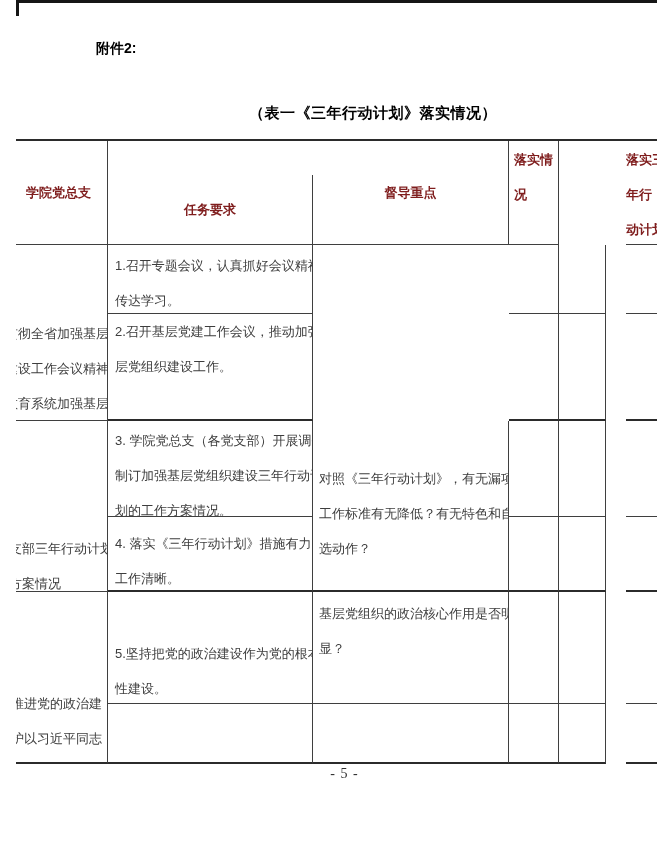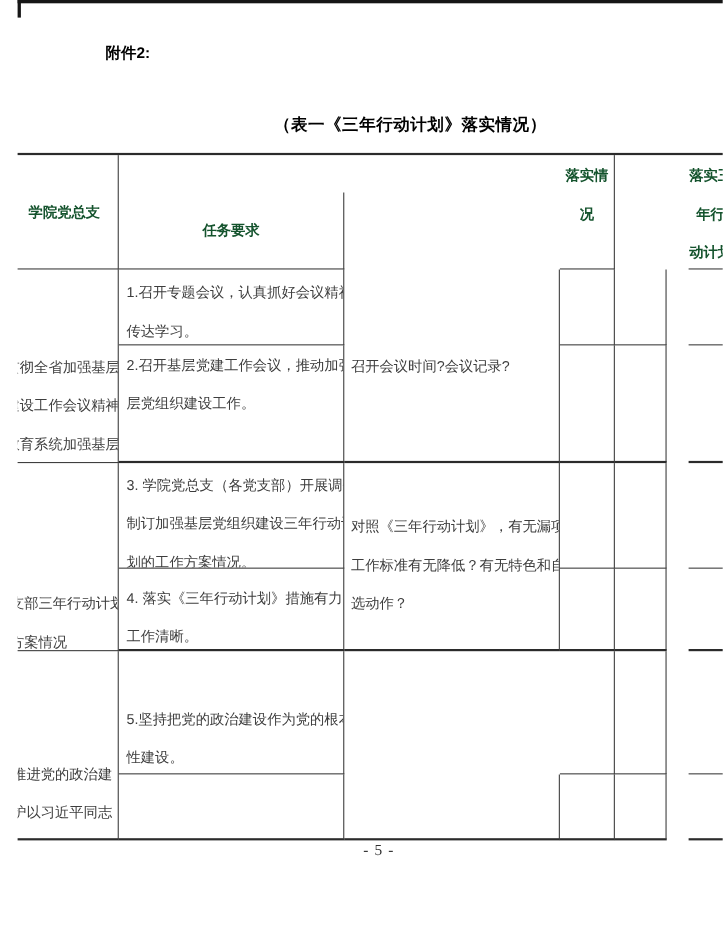--- a/index.html
+++ b/index.html
@@ -36,22 +36,22 @@
     border-bottom:1px solid #3f3f3f;
     overflow:hidden;
     font-size:13px;
     line-height:35px;
     color:#3d3d3d;
     white-space:pre;
   }
   .thickb{border-bottom:2px solid #2b2b2b;}
   .thickr{border-right:2px solid #2b2b2b;margin-left:20px;}
 
-  .hdr{font-weight:700;color:#14532d;display:flex;align-items:center;justify-content:center;
-       text-align:center;white-space:pre-line;}
+  .hdr{font-weight:700;color:#7f1d1d;display:flex;align-items:center;justify-content:center;
+       white-space:pre-line;}
   .hdr-top{align-items:flex-start;padding-top:1px;}
 
   .c-project{display:block;}
   .p-pad1{padding-top:1px;}
   .p-pad2{padding-top:40px;}
   .p-pad3{padding-top:24px;}
   .off6{display:inline-block;margin-left:-6px;}
   .off11{display:block;margin-left:-11px;}
   .off7{display:block;margin-left:-7px;}
   .off5{display:block;margin-left:-5px;}
@@ -80,20 +80,21 @@
 
   <div class="attachment">附件2:</div>
   <div class="doc-subtitle">（表一《三年行动计划》落实情况）</div>
 
   <div class="tbl">
 
     <div class="cell hdr" style="grid-column:1;grid-row:1;">
       <span class="off6">学院党总支</span>
     </div>
     <div class="cell hdr" style="grid-column:2;grid-row:1;margin-top:34px;">任务要求</div>
+    <div class="cell hdr" style="grid-column:3;grid-row:1;">督导重点</div>
     <div class="cell hdr hdr-top" style="grid-column:4;grid-row:1;">落实情
 况</div>
     <div class="cell hdr hdr-top thickr" style="grid-column:6;grid-row:1;">落实三年行
 动计划困难
 问题</div>
 
     <div class="cell c-project p-pad1" style="grid-column:1;grid-row:2 / span 2;">
       <span class="off11">贯彻全省加强基层
 建设工作会议精神
 教育系统加强基层
@@ -116,24 +117,25 @@
 层党组织建设工作。</div>
     <div class="cell c-task t-pad-b" style="grid-column:2;grid-row:4;">3. 学院党总支（各党支部）开展调研，
 制订加强基层党组织建设三年行动计
 划的工作方案情况。</div>
     <div class="cell c-task t-pad-c thickb" style="grid-column:2;grid-row:5;">4. 落实《三年行动计划》措施有力，
 工作清晰。</div>
     <div class="cell c-task t-pad-d" style="grid-column:2;grid-row:6;">5.坚持把党的政治建设作为党的根本
 性建设。</div>
     <div class="cell c-task thickb" style="grid-column:2;grid-row:7;"></div>
 
-    <div class="cell c-focus f-center thickb" style="grid-column:3;grid-row:2 / span 2;">召开会议时间?会议记录?</div>
     <div class="cell c-focus f-pad-a thickb" style="grid-column:3;grid-row:4 / span 2;">对照《三年行动计划》，有无漏项？
 工作标准有无降低？有无特色和自
 选动作？</div>
+    <div class="cell c-focus f-pad-b" style="grid-column:3;grid-row:6;">基层党组织的政治核心作用是否明
+显？</div>
     <div class="cell c-focus thickb" style="grid-column:3;grid-row:7;"></div>
 
     <div class="cell" style="grid-column:4;grid-row:2;"></div>
     <div class="cell thickb" style="grid-column:4;grid-row:3;"></div>
     <div class="cell" style="grid-column:4;grid-row:4;"></div>
     <div class="cell thickb" style="grid-column:4;grid-row:5;"></div>
     <div class="cell" style="grid-column:4;grid-row:6;"></div>
     <div class="cell thickb" style="grid-column:4;grid-row:7;"></div>
 
     <div class="cell" style="grid-column:5;grid-row:2;"></div>

